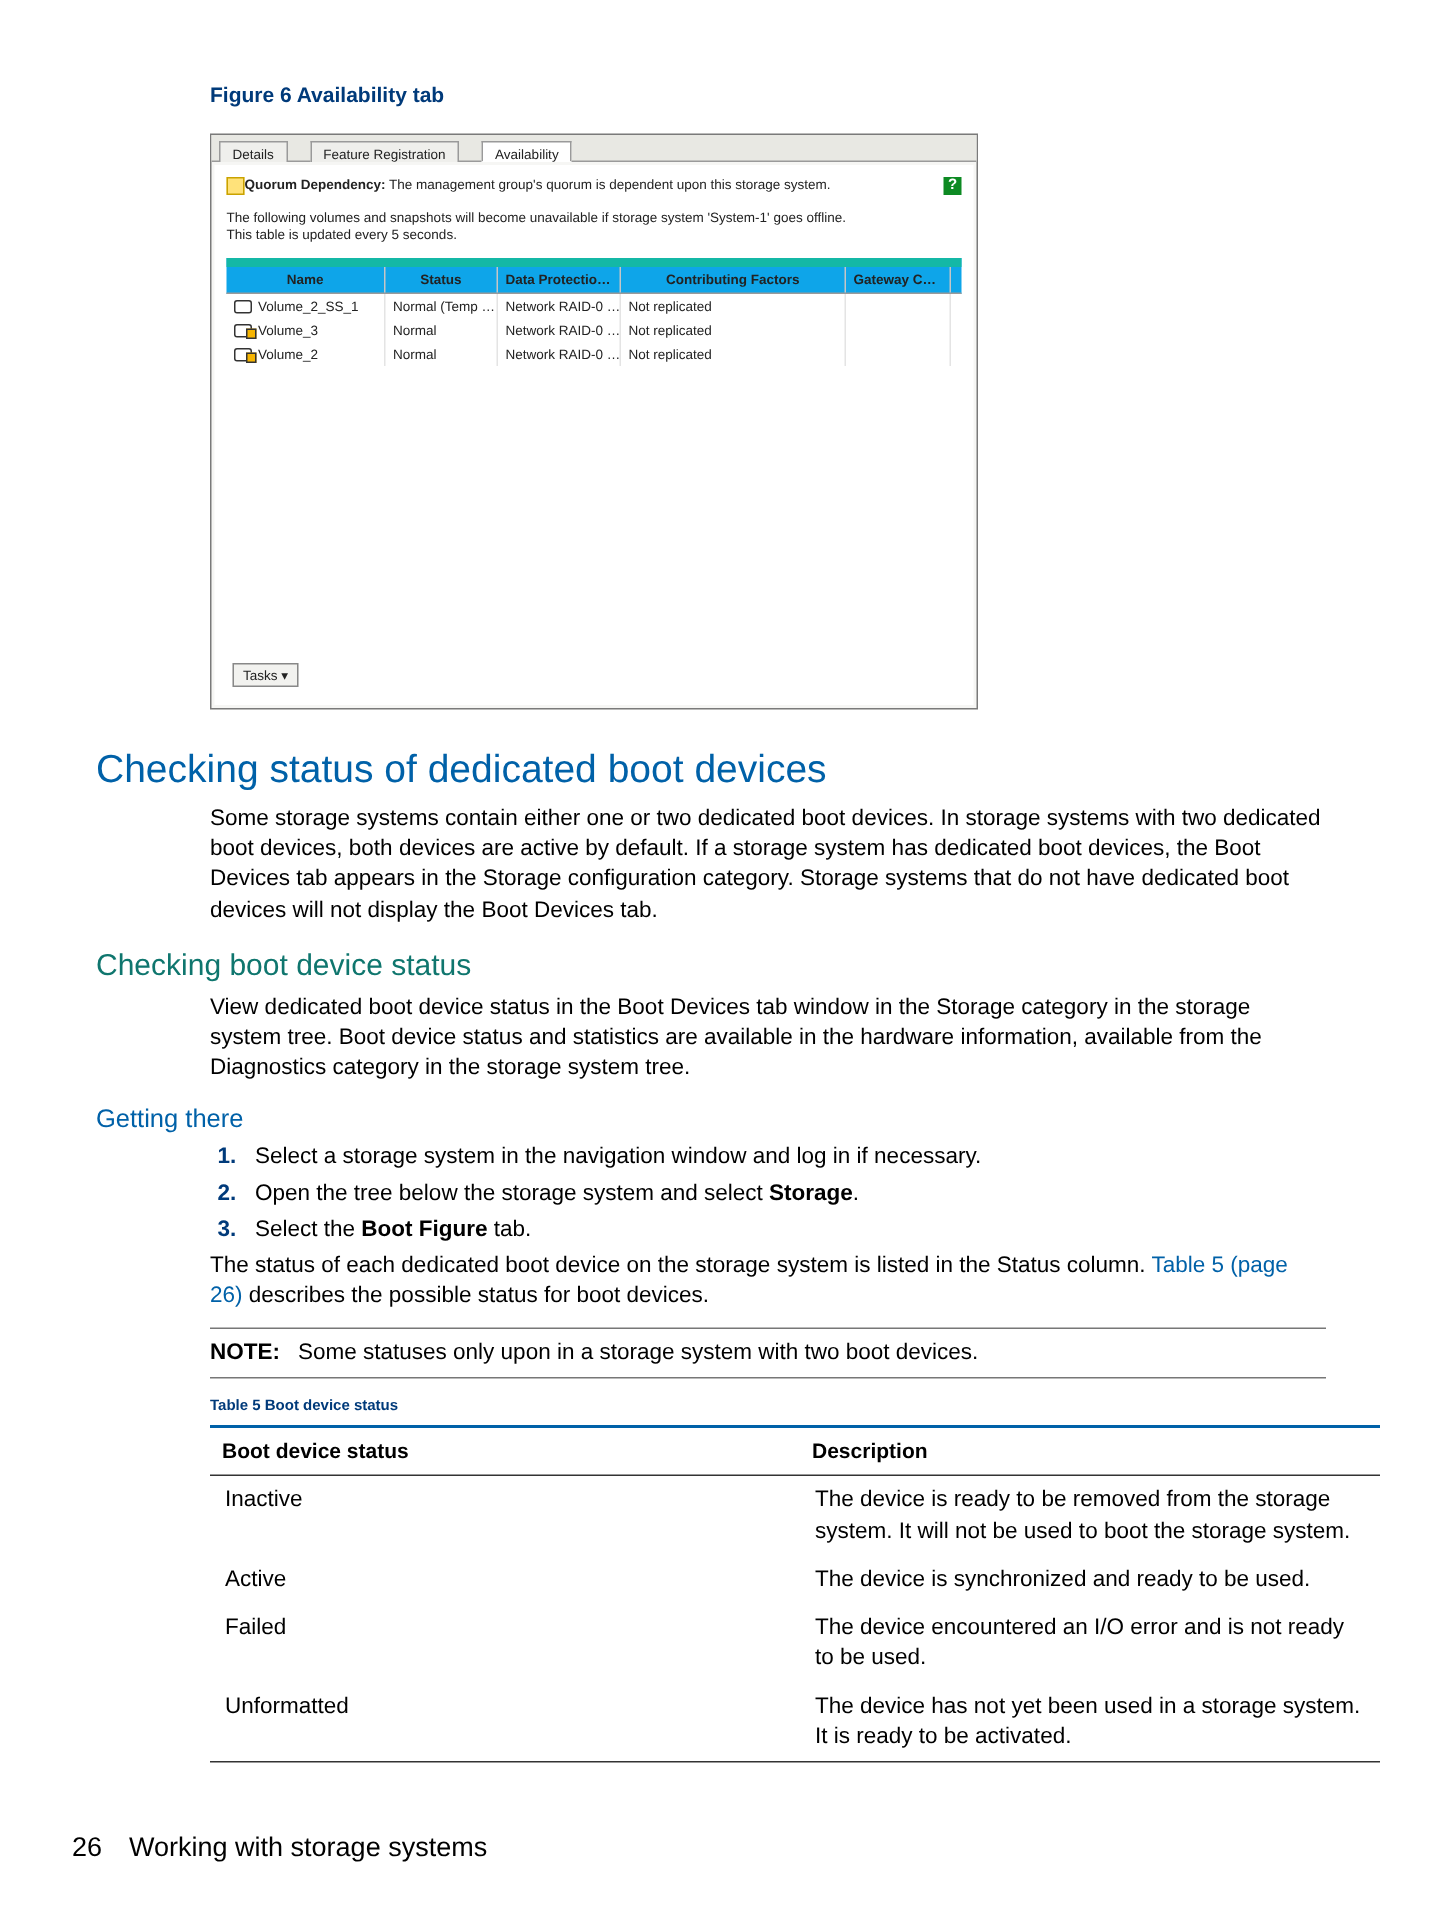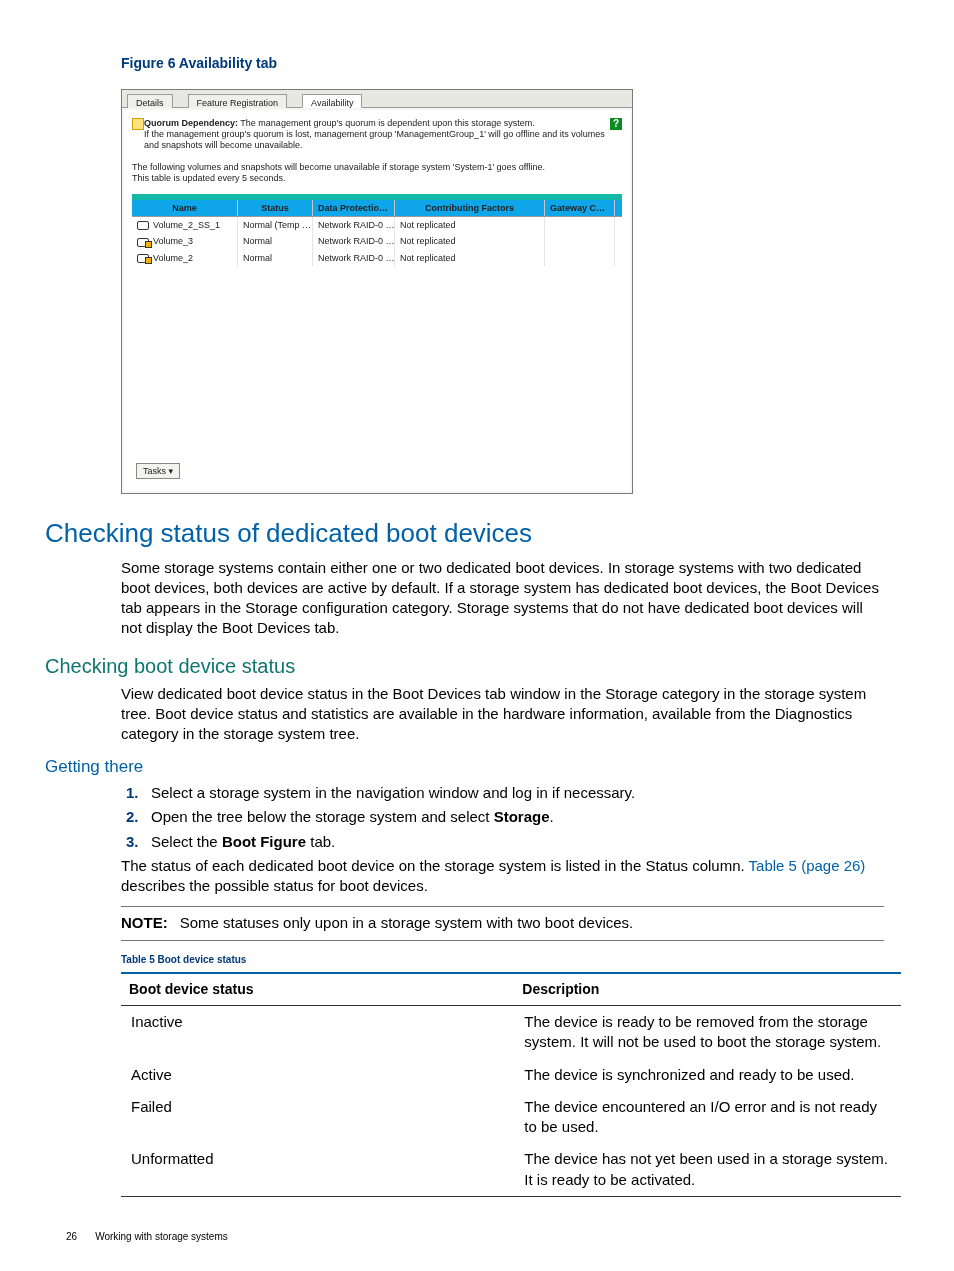--- a/index.html
+++ b/index.html
@@ -1,16 +1,16 @@
 <!DOCTYPE html>
 <html><head>
 <meta charset="utf-8">
 <style>
   html,body{margin:0;padding:0;background:#fff;color:#000;font-family:Arial,Helvetica,sans-serif;font-size:15px;line-height:1.35;}
-  .page{width:954px;min-height:1271px;margin:0 auto;padding:54px 70px 40px 45px;box-sizing:border-box;position:relative;}
+  .page{width:954px;min-height:1271px;margin:0 auto;padding:54px 70px 40px 64px;box-sizing:border-box;position:relative;}
   .fig-caption{color:#003a7a;font-weight:bold;font-size:14px;margin:0 0 16px 76px;}
   .screenshot{width:510px;margin-left:76px;border:1px solid #7a7a7a;background:#f6f6f4;font-size:10px;color:#222;}
   .tab-row{display:flex;align-items:flex-end;height:17px;background:#e8e8e3;border-bottom:1px solid #9a9a9a;padding-left:5px;gap:15px;}
   .tab{padding:2px 8px 0 8px;border:1px solid #9a9a9a;border-bottom:none;background:#efefec;font-size:9px;height:14px;box-sizing:border-box;position:relative;top:1px;}
   .tab.active{background:#fff;border-bottom:1px solid #fff;}
   .pane{background:#fff;margin:2px;padding:8px;}
   .notice-text{flex:1;font-size:9px;line-height:1.25;}
   .notice-text b{font-weight:bold;}
   .warn{width:10px;height:10px;background:#ffe27a;border:1px solid #c9a200;display:inline-block;flex-shrink:0;}
   .help{width:12px;height:12px;background:#0d8a23;color:#fff;font-size:10px;text-align:center;line-height:12px;font-weight:bold;margin-left:auto;flex-shrink:0;}
@@ -40,42 +40,41 @@
   .link{color:#0061a8;}
   .note-block{border-top:1px solid #777;border-bottom:1px solid #777;margin:10px 0 12px 76px;padding:6px 0;}
   .note-block .lbl{font-weight:bold;margin-right:12px;}
   .tbl-caption{color:#003a7a;font-weight:bold;font-size:10px;margin:4px 0 6px 76px;}
   .doc-table{margin-left:76px;border-top:2px solid #0061a8;border-bottom:1px solid #333;width:780px;}
   .doc-table .head{display:flex;border-bottom:1px solid #333;}
   .doc-table .head>div{font-weight:bold;font-size:14px;padding:6px 8px;}
   .doc-table .row{display:flex;padding:6px 0;}
   .doc-table .c1{width:380px;padding-left:10px;padding-right:10px;box-sizing:border-box;}
   .doc-table .c2{width:400px;padding-left:10px;padding-right:10px;box-sizing:border-box;margin-left:26px;}
-  .footer{position:absolute;bottom:28px;left:66px;font-size:10px;margin-top:46px;}
+  .footer{position:absolute;bottom:28px;left:48px;font-size:18px;margin-top:46px;}
   .footer .pg{margin-right:18px;}
 </style>
 </head>
 <body>
 
 <div class="page">
 
   <div class="fig-caption">Figure 6 Availability tab</div>
 
   <div class="screenshot">
     <div class="tab-row">
       <div class="tab">Details</div>
       <div class="tab">Feature Registration</div>
       <div class="tab active">Availability</div>
     </div>
     <div class="pane">
       <div class="notice-row">
         <span class="warn"></span>
         <div class="notice-text">
           <b>Quorum Dependency:</b><span> The management group's quorum is dependent upon this storage system.</span><br>
-          <span>If the management group's quorum is lost, management group 'ManagementGroup_1' will go offline and its volumes and snapshots will become unavailable.</span>
         </div>
         <div class="help">?</div>
       </div>
       <div class="sep"></div>
       <div class="notice-text">
         <span>The following volumes and snapshots will become unavailable if storage system 'System-1' goes offline.</span><br>
         <span>This table is updated every 5 seconds.</span>
       </div>
       <div class="sep"></div>
       <div class="thead">

